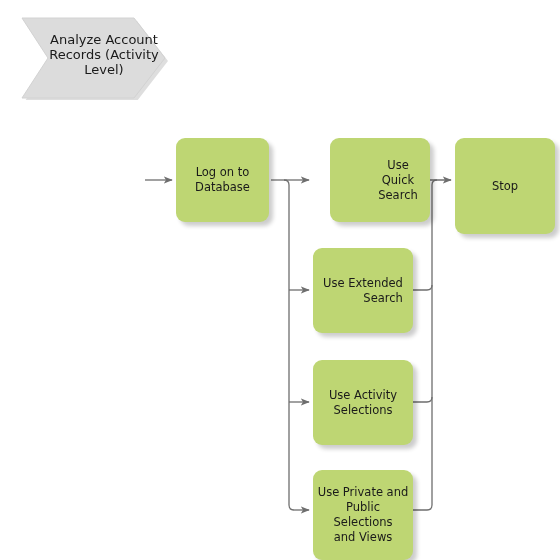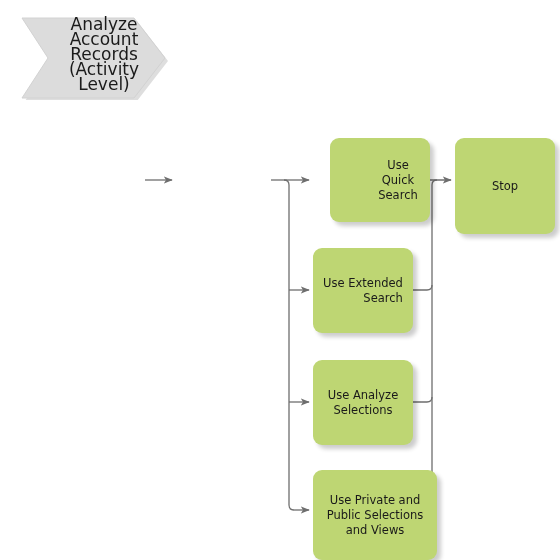--- a/index.html
+++ b/index.html
@@ -39,21 +39,21 @@
   .banner-label {
     position: absolute;
     left: 30px;
     top: 0;
     width: 112px;
     height: 84px;
     display: flex;
     align-items: center;
     justify-content: center;
     text-align: center;
-    font-size: 17px;
+    font-size: 13px;
     line-height: 15px;
     color: #1a1a1a;
     white-space: pre-line;
   }
 
   
   .node {
     position: absolute;
     box-sizing: border-box;
     border-radius: 9px;
@@ -111,29 +111,31 @@
     <svg width="150" height="88" viewBox="0 0 150 88" xmlns="http://www.w3.org/2000/svg">
       <path d="M4,6 L116,6 L147,46 L116,86 L4,86 L30,46 Z" fill="rgba(0,0,0,0.13)" transform="translate(3,3)"></path>
       <path d="M4,6 L116,6 L147,46 L116,86 L4,86 L30,46 Z" fill="#dcdcdc" stroke="#d2d2d2" stroke-width="1"></path>
     </svg>
     <div class="banner-label">Analyze Account
 Records (Activity
 Level)</div>
   </div>
 
 
+  <div class="node" style="left:176px; top:138px; width:93px;  height:84px;">Log on to
+Database</div>
 
   <div class="node" style="left:330px; top:138px; width:100px; height:84px;padding-left:40px;">Use Quick
 Search</div>
 
   <div class="node" style="left:313px; top:248px; width:100px; height:85px;text-align:right;">Use Extended
 Search</div>
 
-  <div class="node" style="left:313px; top:360px; width:100px; height:85px;">Use Analyze
+  <div class="node" style="left:313px; top:360px; width:100px; height:85px;">Use Activity
 Selections</div>
 
-  <div class="node" style="left:313px; top:470px; width:124px; height:90px;">Use Private and
+  <div class="node" style="left:313px; top:470px; width:100px; height:90px;">Use Private and
 Public Selections
 and Views</div>
 
   <div class="node" style="left:455px; top:138px; width:100px; height:96px;">Stop</div>
 
 </div>
 
 </body></html>

